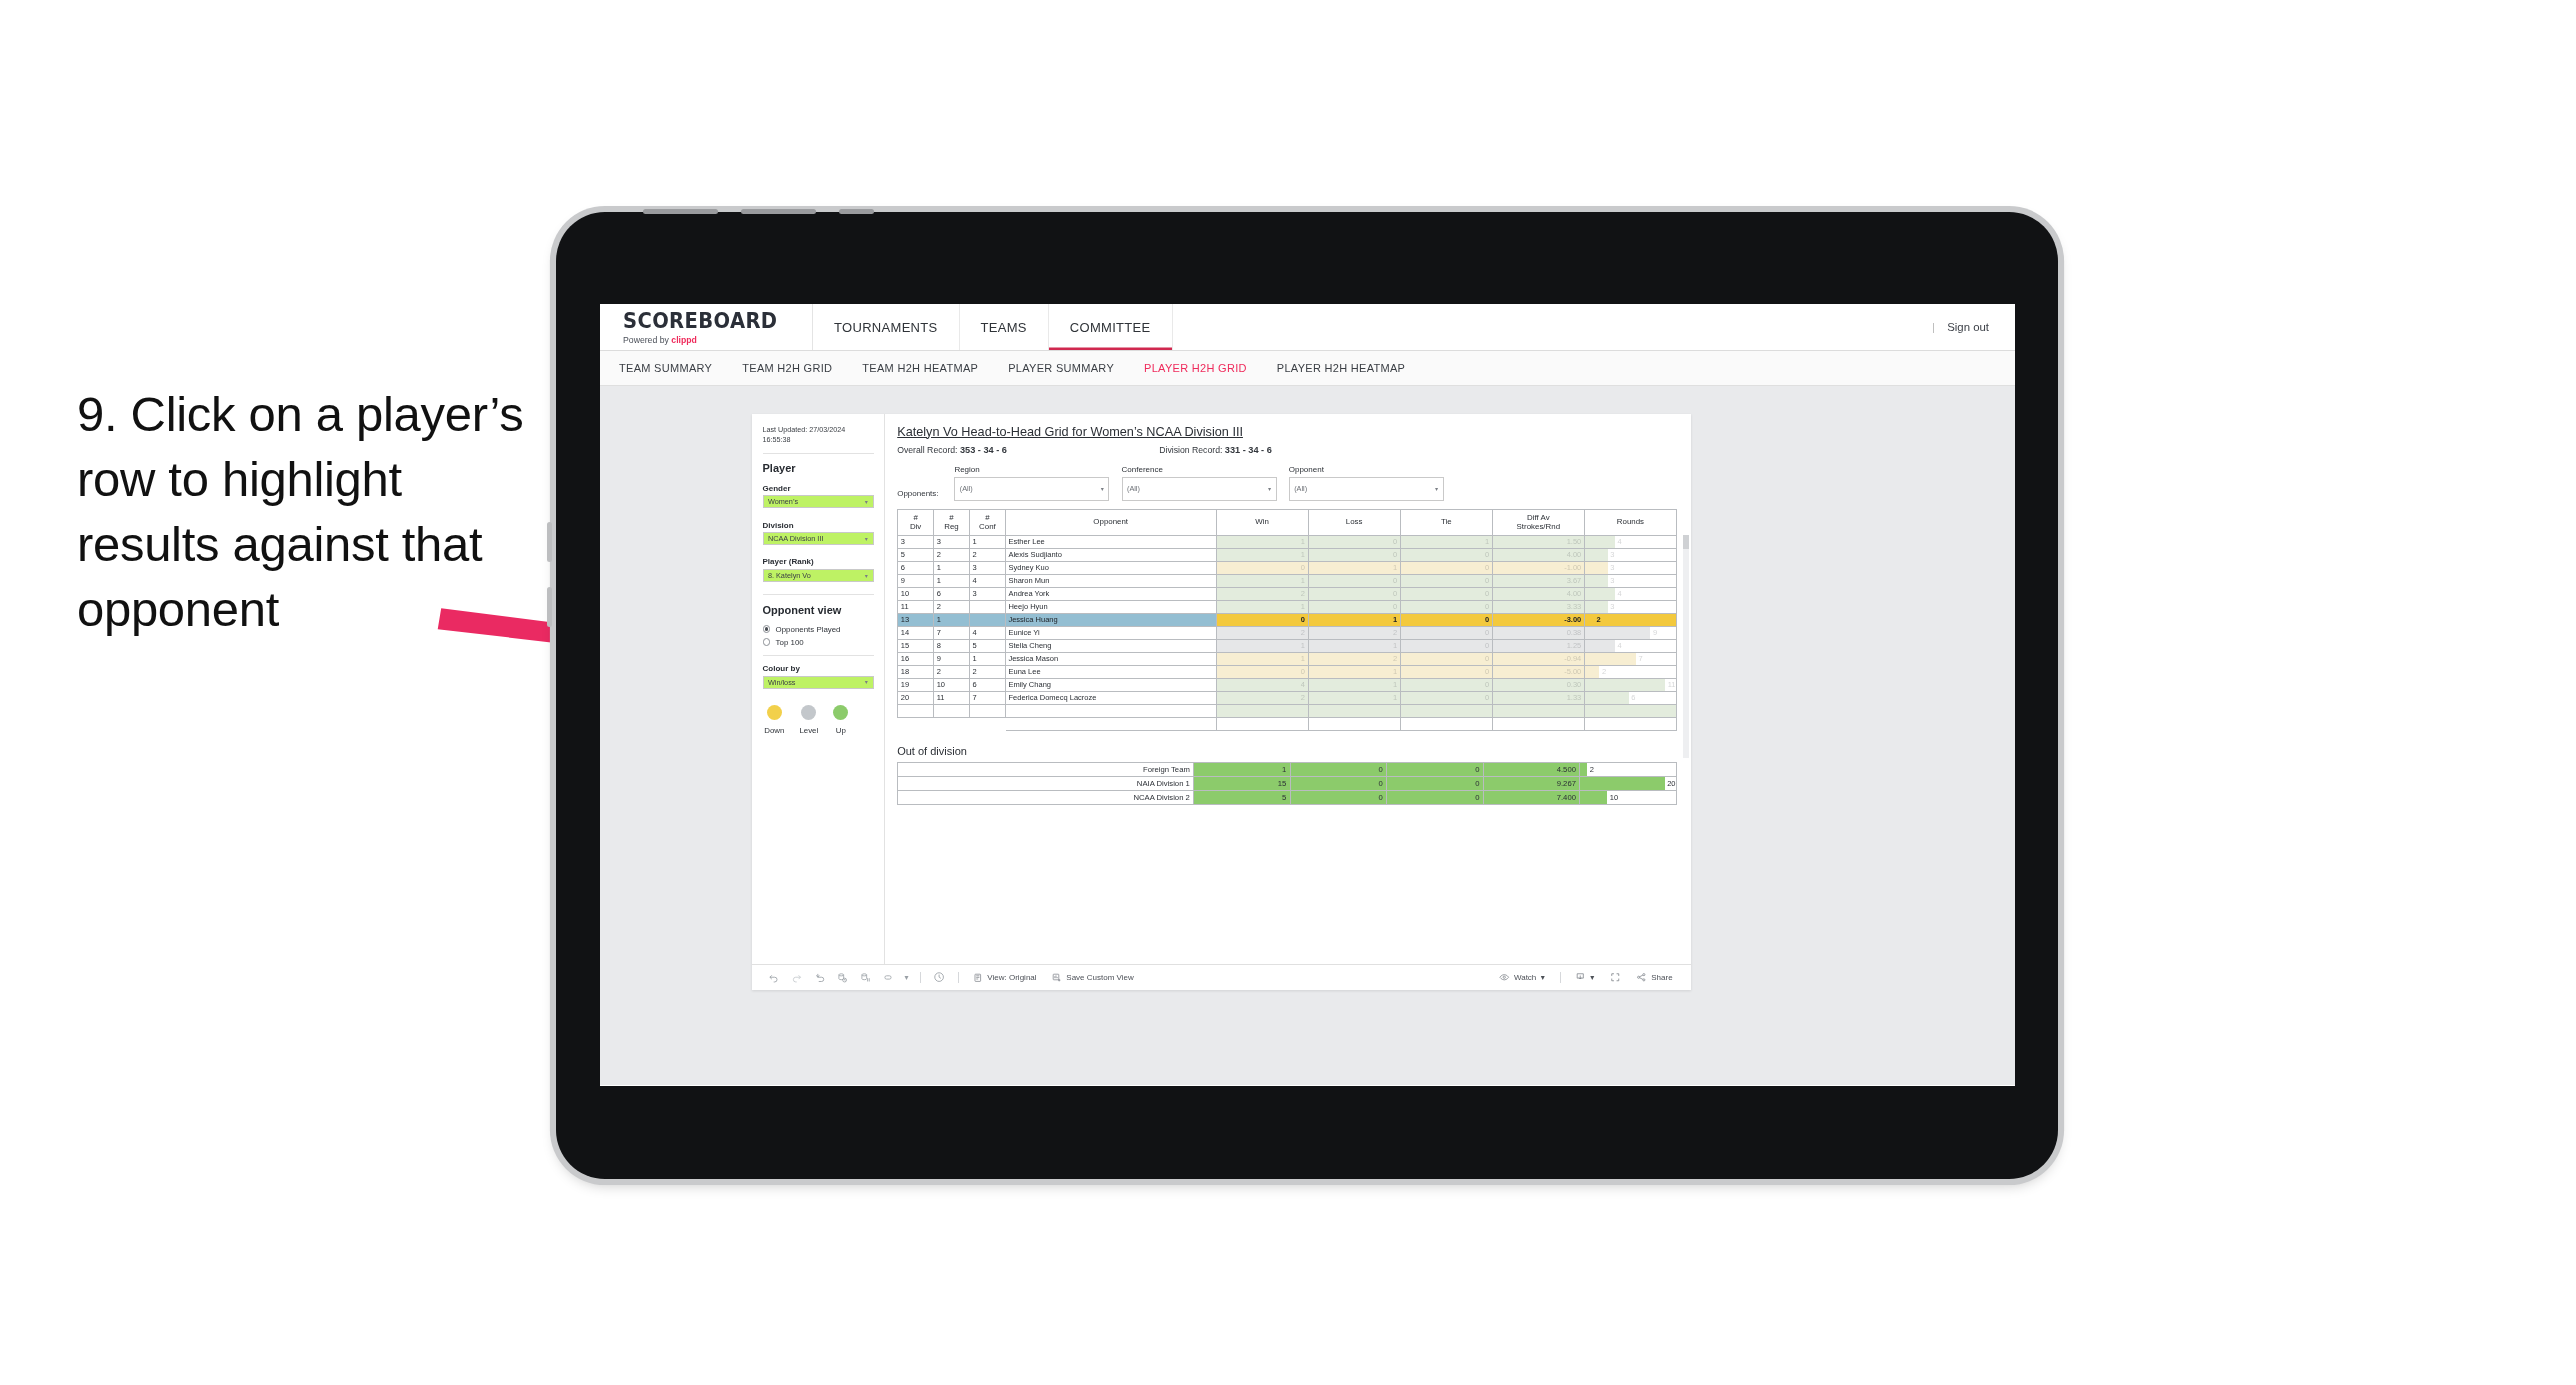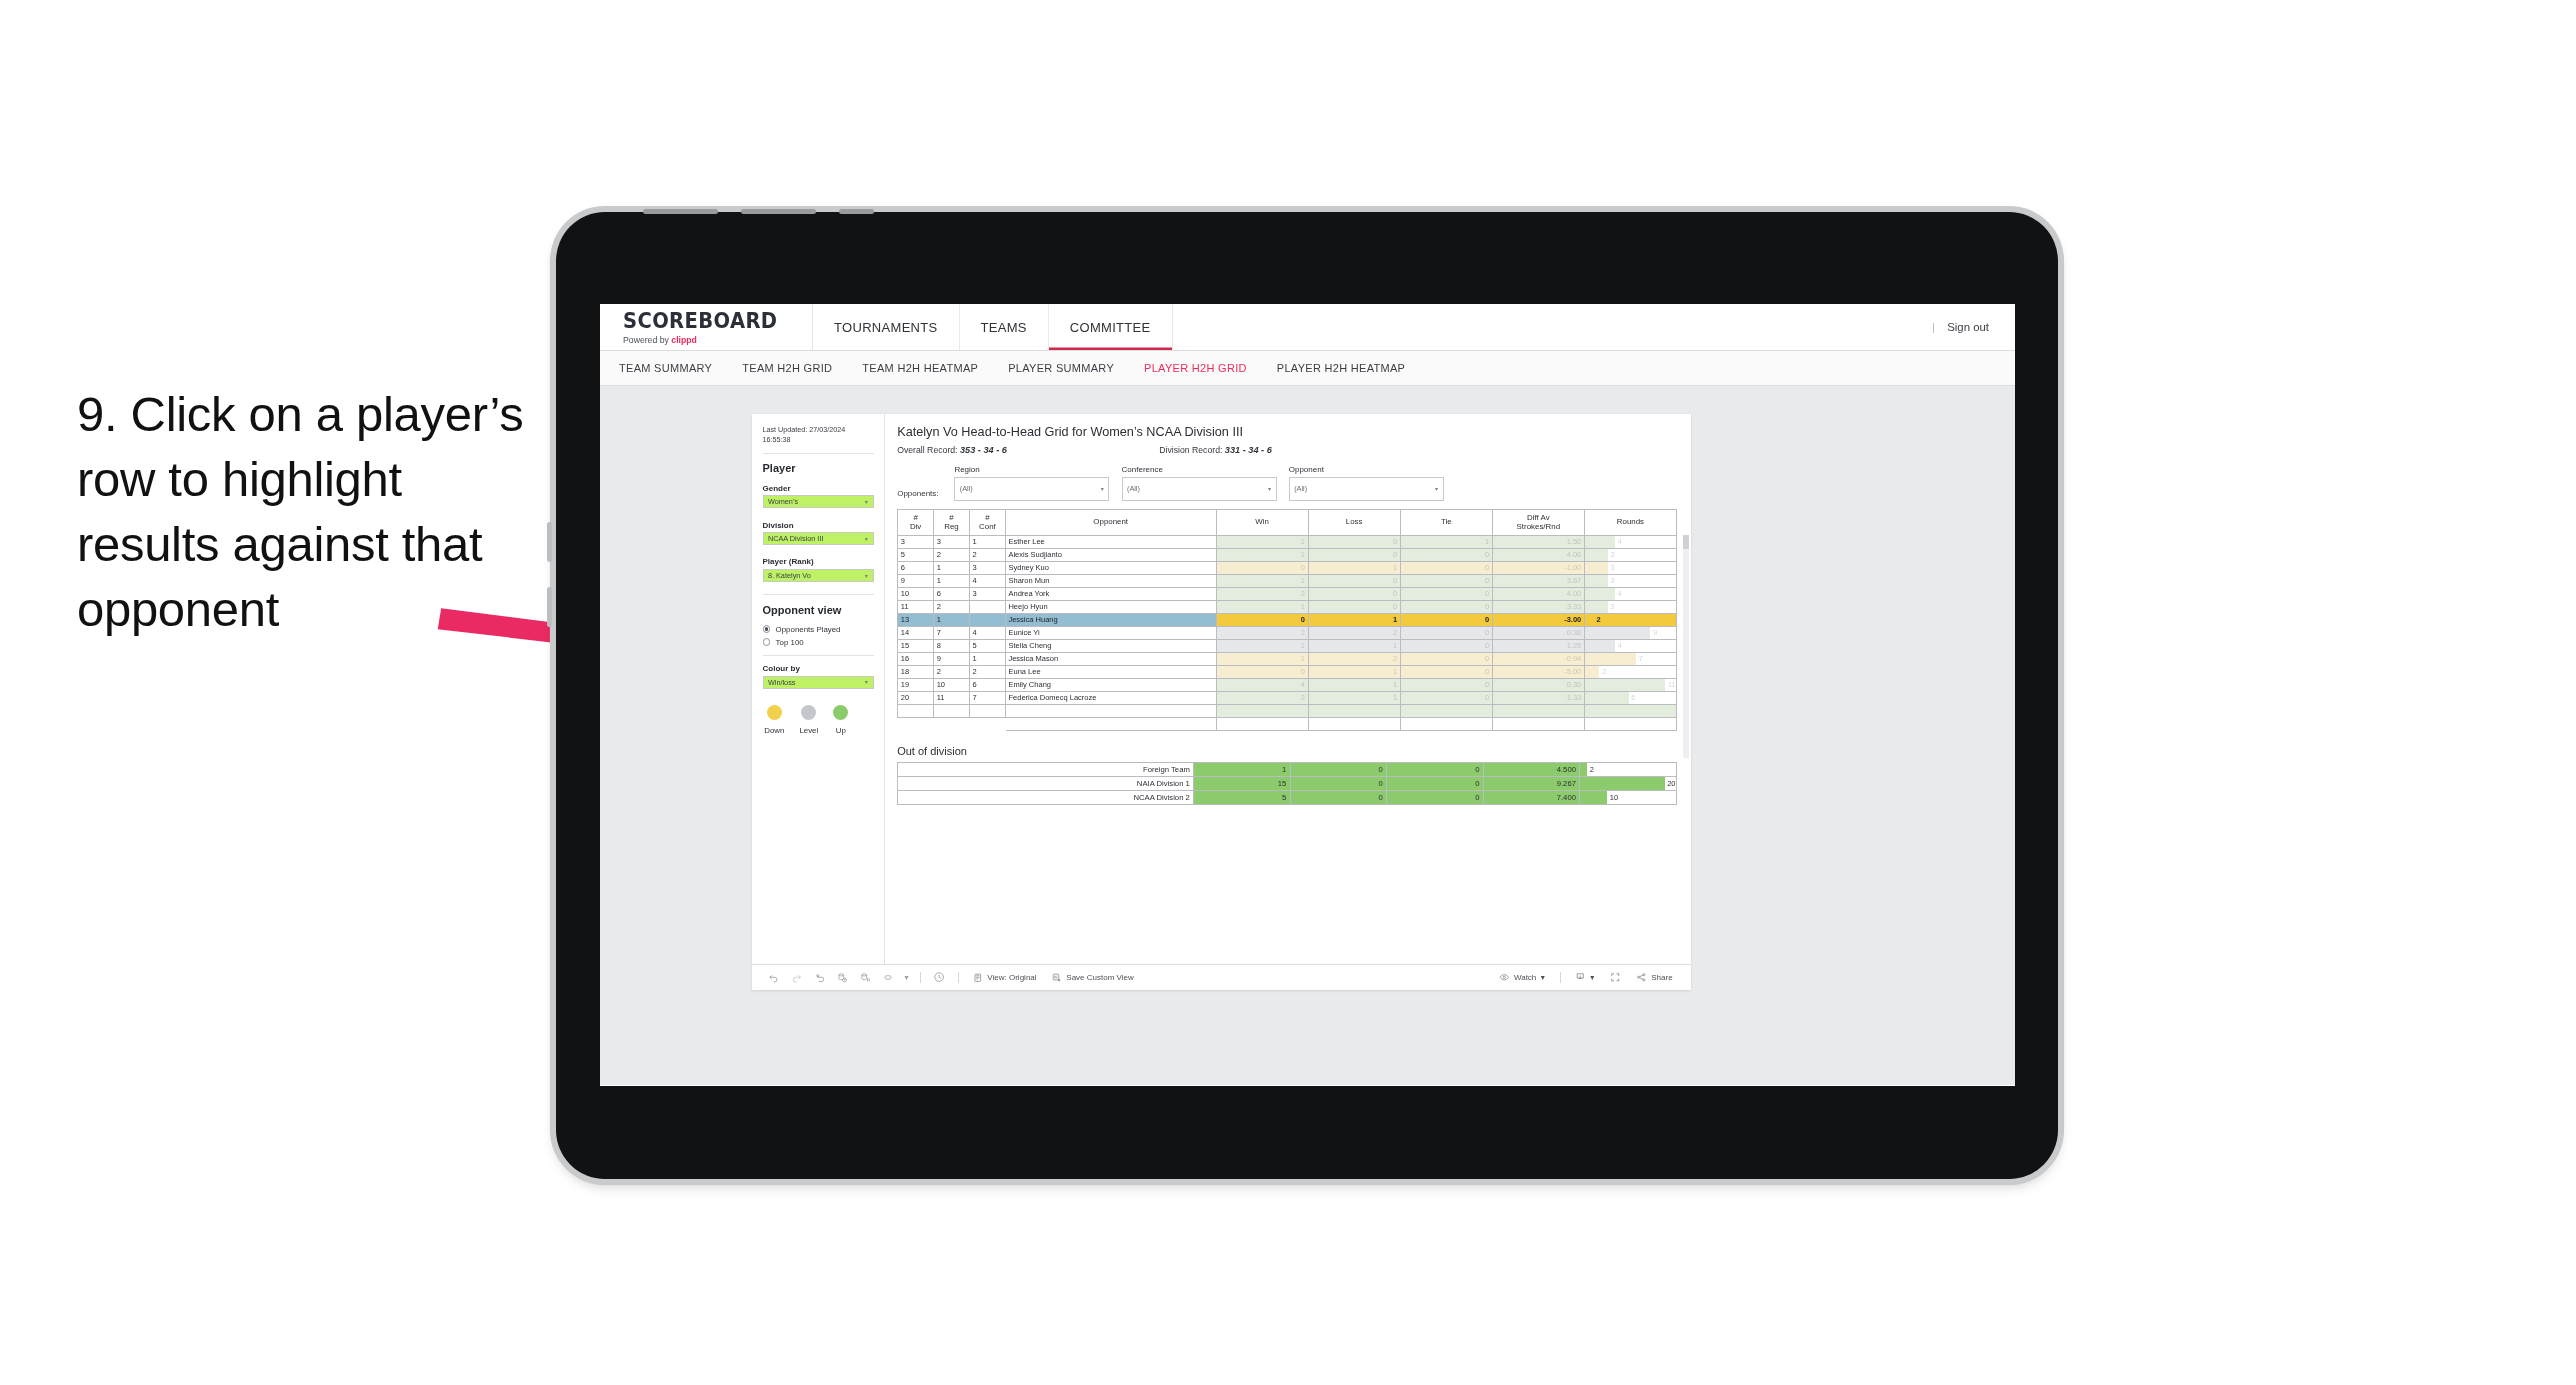--- a/index.html
+++ b/index.html
@@ -133,24 +133,24 @@
   }
   .radio.on::after { content:""; width:3.9px; height:3.9px; border-radius:50%; background:#4a4e54; }
   .radio-lbl { font-size: 7.9px; color:#2f3339; }
   .legend { display:flex; gap:15px; margin-top: 15.7px; padding-left: 1.7px; }
   .legend-item { display:flex; flex-direction:column; align-items:center; gap:6.1px;justify-content:space-between; }
   .dot { width:15px; height:15px; border-radius:50%; }
   .dot-lbl { font-size:7.9px; color:#2f3339; }
 
   
   #viz { flex:1; padding: 10.5px 14px 0 12.2px; background:#fff; min-width:0; overflow:hidden; }
-  .viz-title { font-size: 12.7px; color:#2b2f35; font-weight:400; margin-bottom: 6.1px; }
+  .viz-title { font-size: 12.7px; color:#2b2f35; font-weight:400; margin-bottom: 6.1px; text-decoration: underline; }
   .records { display:flex; font-size: 8.7px; color:#33373d; margin-bottom: 10.5px; }
   .records .rec1 { width: 262px; }
-  .records b { font-weight:700; font-size:9.2px;font-style:italic; }
+  .records b { font-weight:700; font-size:9.2px; }
 
   .oppfilters { display:flex; align-items:flex-end; gap: 12.2px; margin-bottom: 7.9px; }
   .oppfilters .oplabel { font-size:8px; color:#33373d; padding-bottom:2.6px; width:45px; }
   .opgroup { width: 155px; }
   .opgroup .opname { font-size:8px; color:#2c3036; margin-bottom:2.6px; }
   .opsel {
     height:24px; border:0.9px solid #c9c9c9; background:#fff;
     display:flex; align-items:center; justify-content:space-between;
     padding:0 3.5px 0 4.4px; font-size:7.3px; color:#6b6f75; cursor:pointer;
   }

